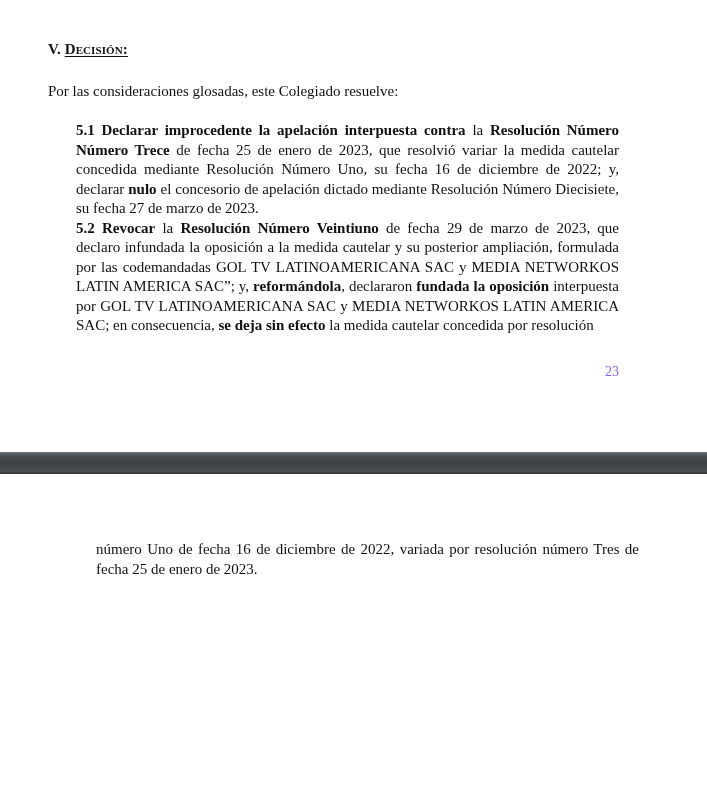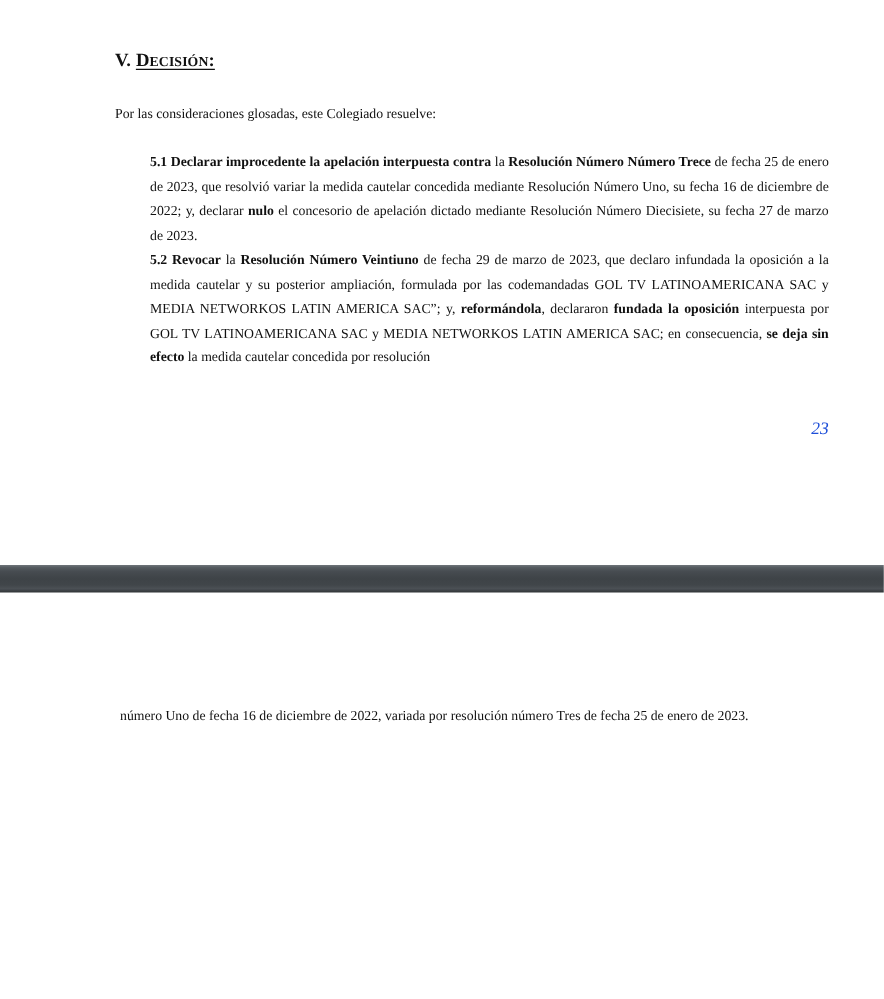--- a/index.html
+++ b/index.html
@@ -25,22 +25,22 @@
   }
 
   
   .page {
     position: absolute;
     left: 0;
     width: 707px;
     background: #ffffff;
     box-sizing: border-box;
   }
-  .page-one { top: 0; height: 545px; padding: 40px 68px 0 92px; }
-  .page-two { top: 498px; height: 238px; padding: 66px 68px 0 68px; }
+  .page-one { top: 0; height: 545px; padding: 40px 68px 0 48px; }
+  .page-two { top: 474px; height: 238px; padding: 66px 68px 0 68px; }
 
   .content {
     width: 571px;
   }
 
   
   .section-heading {
     font-size: 15px;
     font-weight: bold;
     line-height: 19.5px;
@@ -49,21 +49,21 @@
   }
   .section-heading .numeral { font-variant: normal; }
   .section-heading .sc-underline {
     font-variant: small-caps;
     text-decoration: underline;
     text-underline-offset: 2px;
   }
 
   
   p.body-text {
-    font-size: 11px;
+    font-size: 15px;
     line-height: 19.5px;
     text-align: justify;
     text-justify: inter-word;
     margin: 0;
     hyphens: none;
   }
   p.body-text.lead { margin-bottom: 20px; }
   p.body-text.tight { margin-bottom: 0; margin-left: 28px; }
   p.body-text.gap-before { margin-top: 20px; }
 
@@ -77,23 +77,22 @@
     margin: 0;
     text-align: left;
   }
 
   
   .page-number {
     width: 571px;
     text-align: right;
     font-size: 14px;
     line-height: 19px;
-    color: #1d4ed8;
-    margin-top: 37px;
-    font-style: italic;
+    color: #8b5cf6;
+    margin-top: 26px;
   }
 
   
   .page-separator {
     position: absolute;
     left: 0;
     top: 452px;
     width: 707px;
     height: 22px;
     background: linear-gradient(

